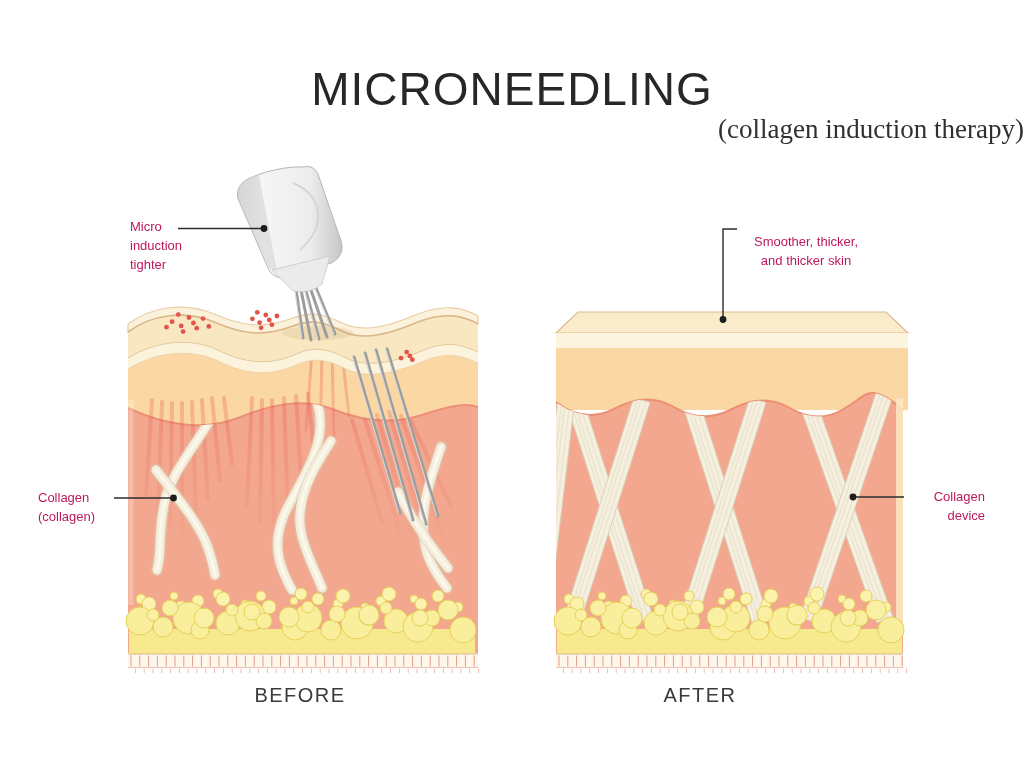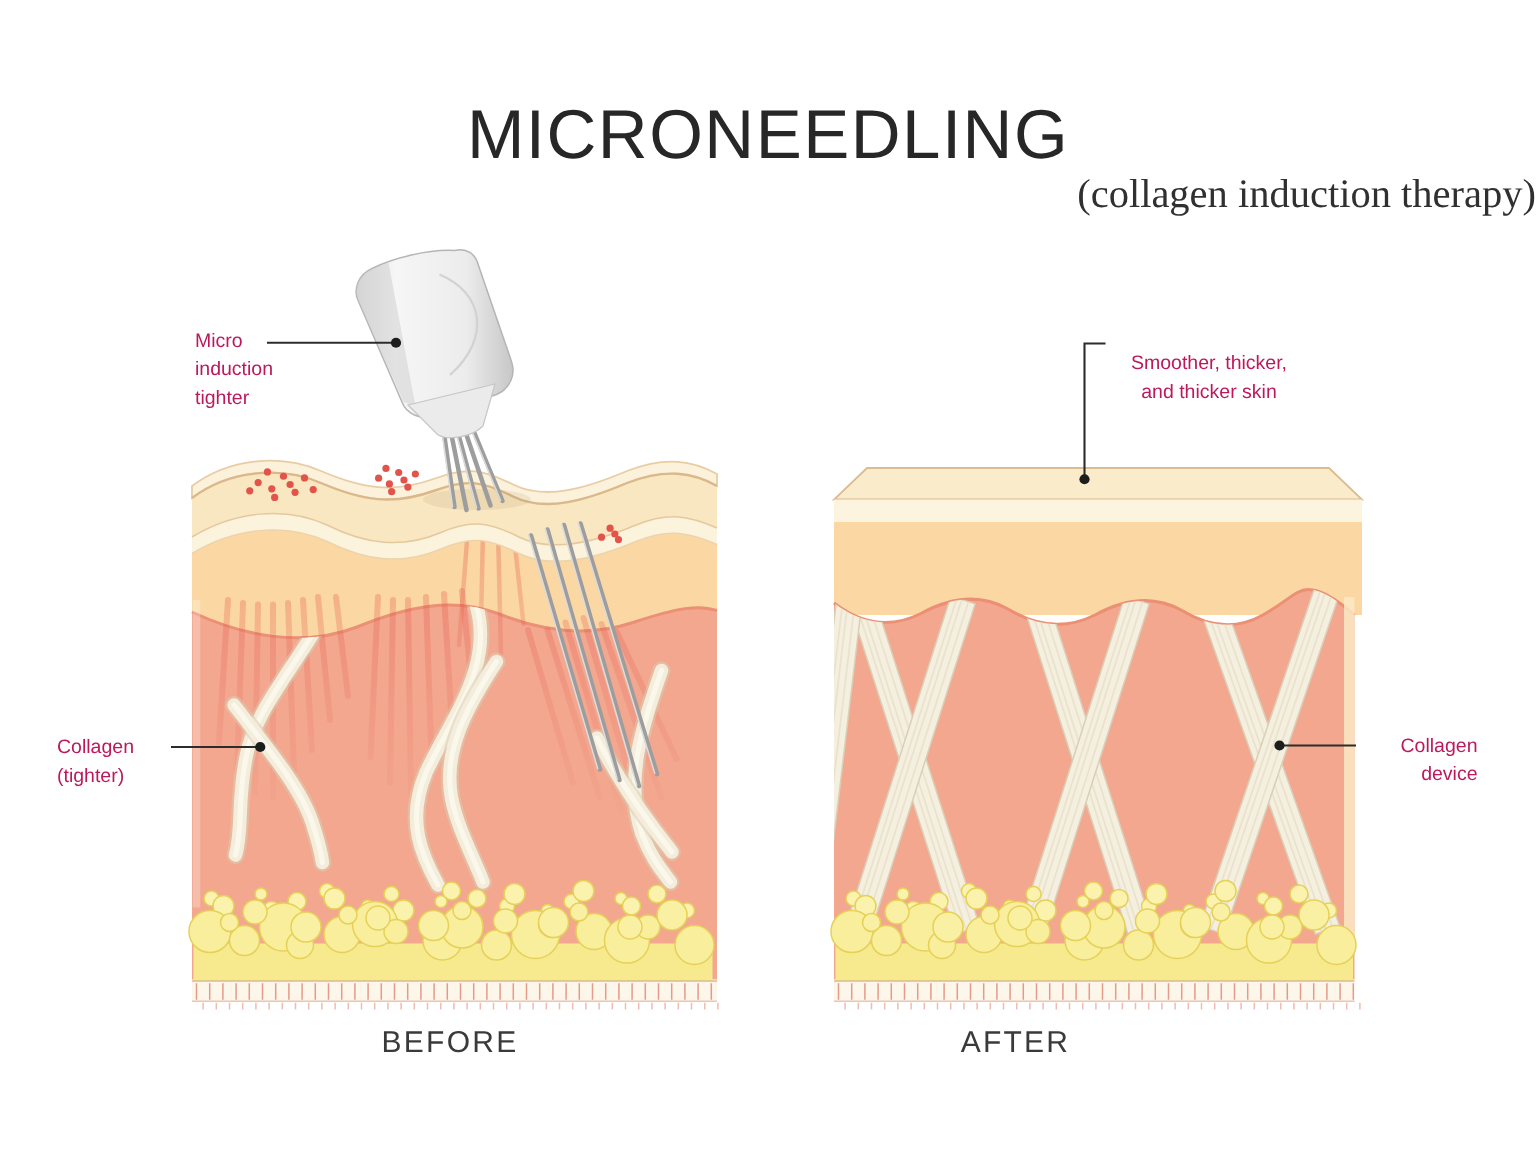--- a/index.html
+++ b/index.html
@@ -518,28 +518,28 @@
   <div class="subtitle">(collagen induction therapy)</div>
 
   <div class="lbl" style="left:130px;top:217px;width:72px;">
     <span>Micro</span>
     <span>induction</span>
     <span>tighter</span>
   </div>
 
   <div class="lbl" style="left:38px;top:488px;width:80px;">
     <span>Collagen</span>
-    <span>(tighter)</span>
+    <span>(collagen)</span>
   </div>
 
   <div class="lbl" style="left:736px;top:217px;width:140px;text-align:center;margin-top:15px;">
     <span>Smoother, thicker,</span>
     <span>and thicker skin</span>
   </div>
 
   <div class="lbl" style="left:905px;top:487px;width:80px;text-align:right;">
     <span>Collagen</span>
     <span>device</span>
   </div>
 
   <div class="cap" style="left:180px;top:684px;">BEFORE</div>
-  <div class="cap" style="left:557px;top:684px;">AFTER</div>
+  <div class="cap" style="left:580px;top:684px;">AFTER</div>
 </div>
 
 </body></html>

